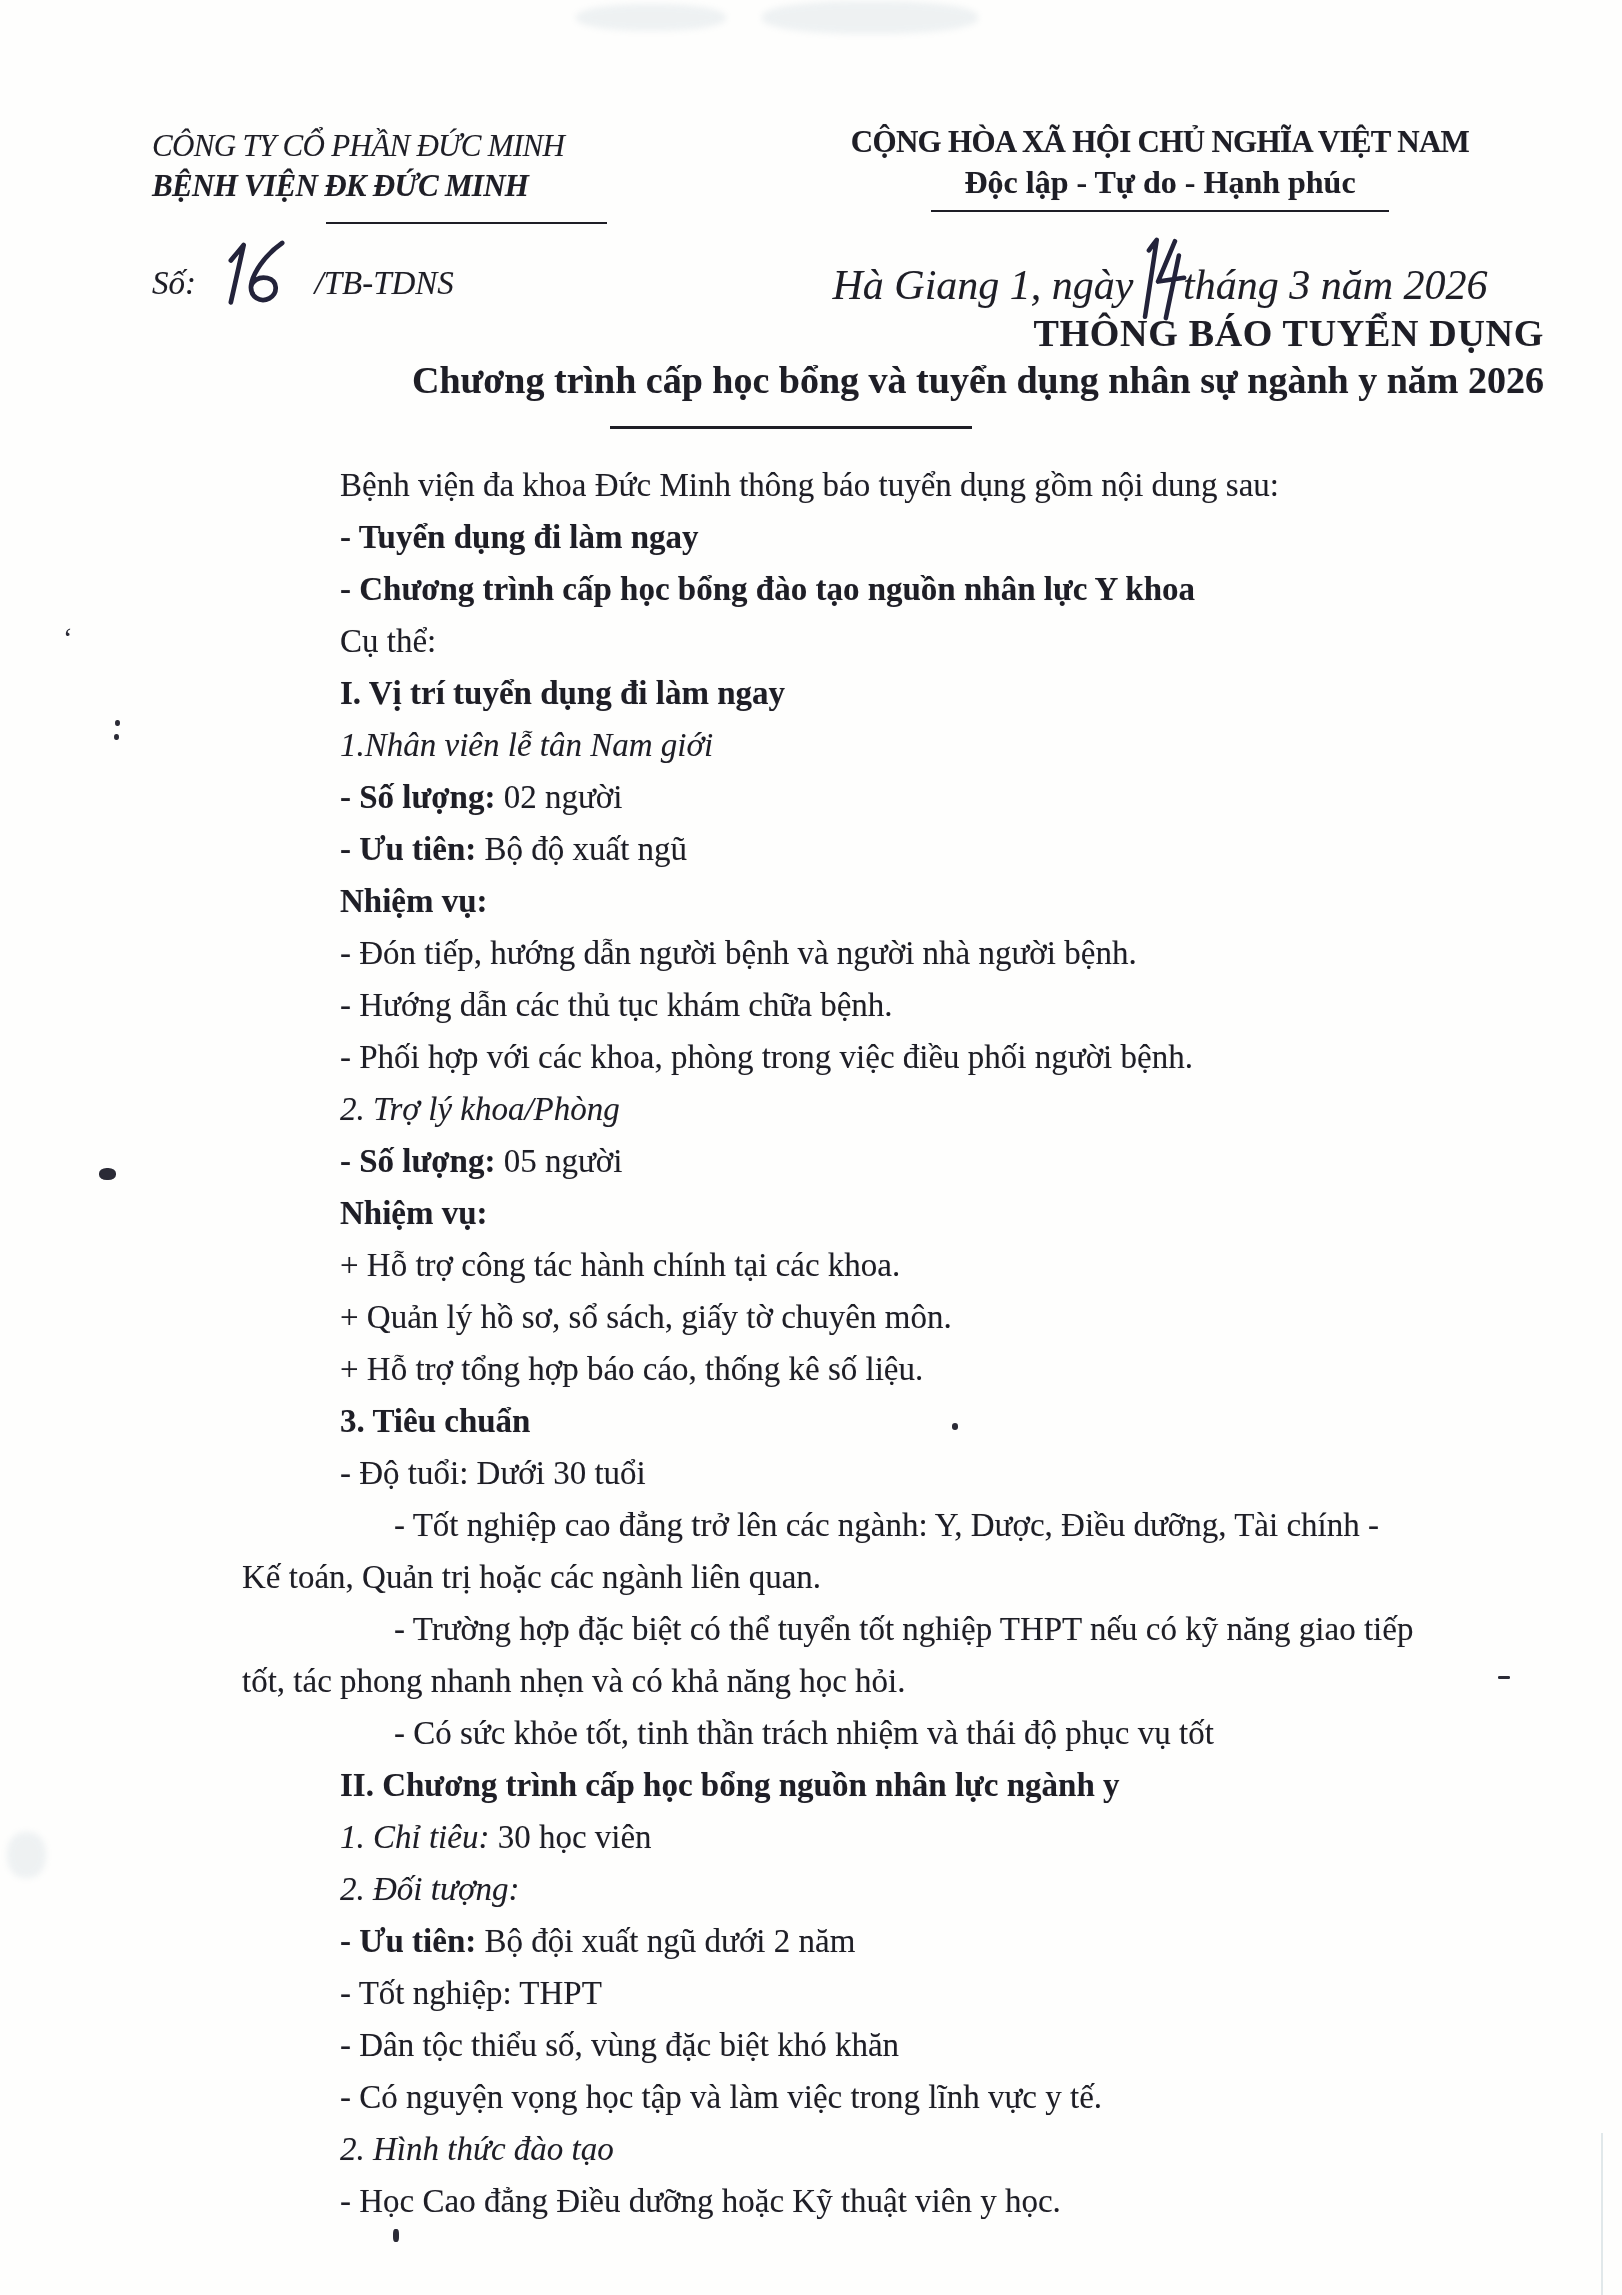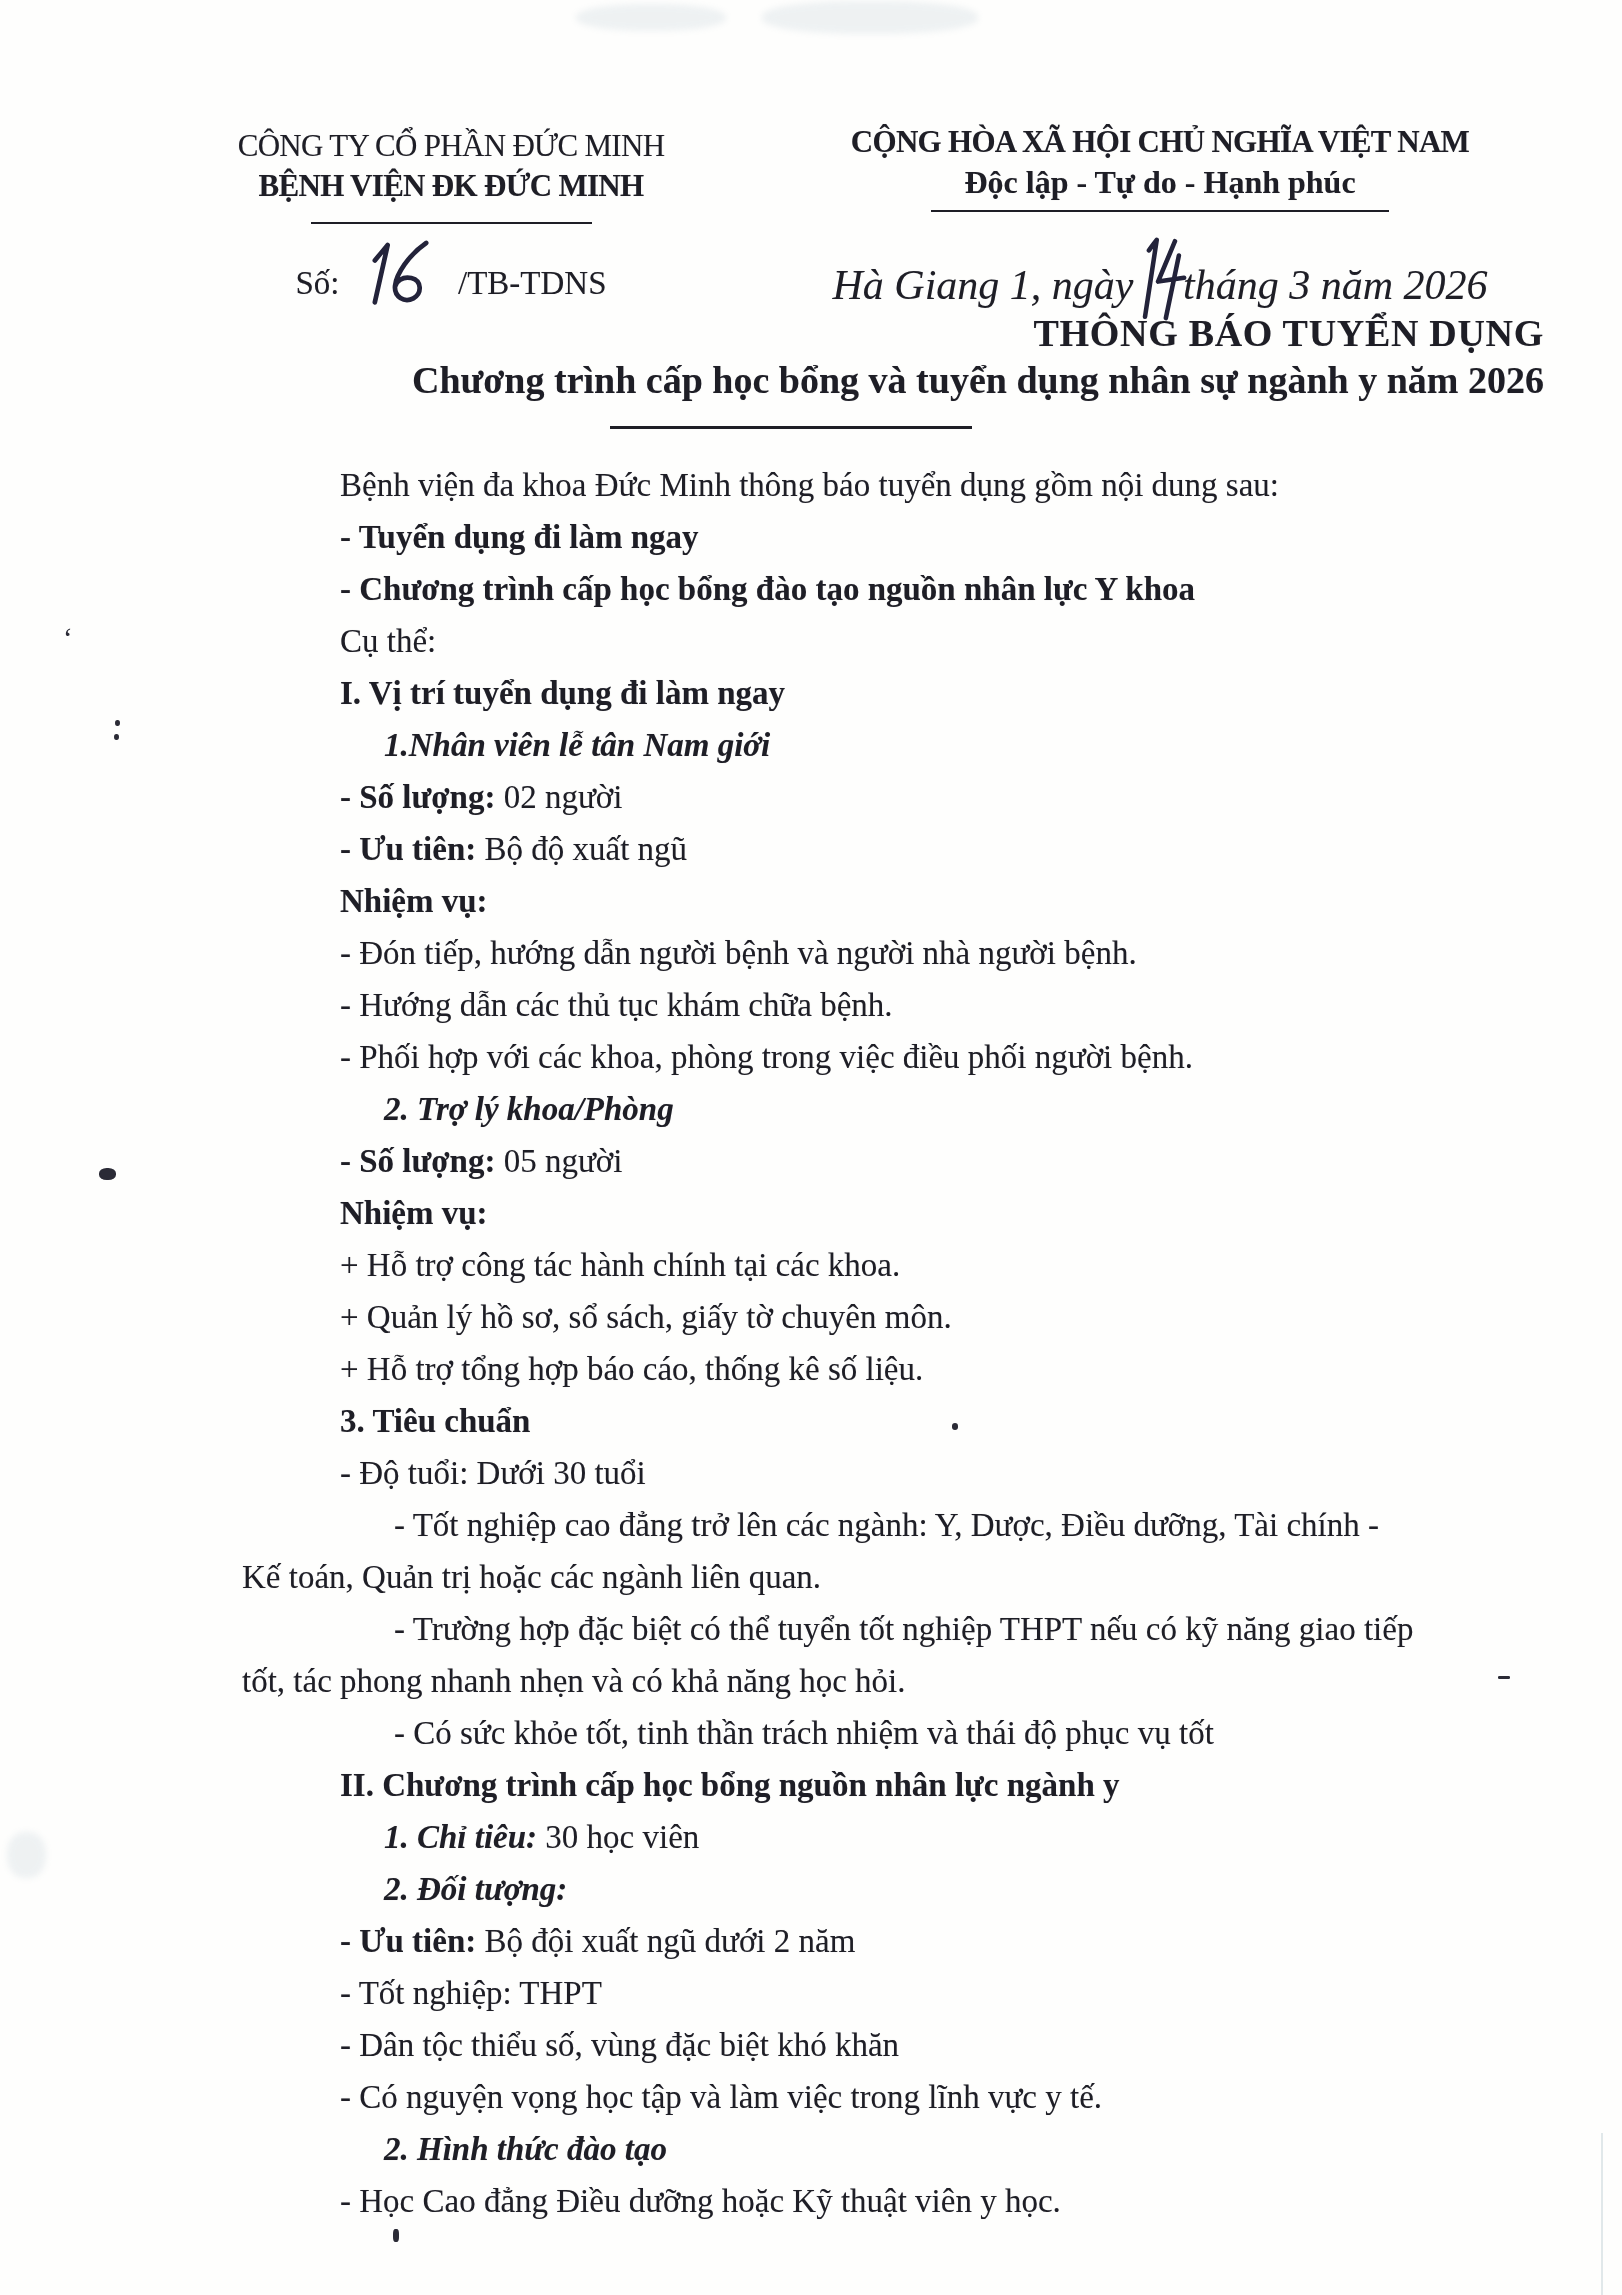--- a/index.html
+++ b/index.html
@@ -6,21 +6,21 @@
   .page{
     position:relative;
     width:1622px;height:2295px;
     background:#fefefd;
     font-family:"Liberation Serif",serif;
     color:var(--ink,#1e1e26);
     overflow:hidden;
     text-shadow:0 0 0.7px rgba(20,20,30,.28);
   }
   
-  .hdr-left{position:absolute;left:137px;top:126px;width:628px;text-align:center;}
+  .hdr-left{position:absolute;left:152px;top:126px;width:628px;font-style:italic;}
   .hdr-left .l1{font-size:31px;line-height:39px;letter-spacing:-0.7px;}
   .hdr-left .l2{font-size:31px;line-height:41px;font-weight:bold;letter-spacing:-0.7px;}
   .hdr-rule-left{width:281px;height:2.6px;background:var(--ink,#1e1e26);margin:15.7px auto 0;}
   .docno{margin-top:15.7px;font-size:33px;line-height:52px;white-space:nowrap;}
   .hdr-right{position:absolute;left:769px;top:122px;width:782px;text-align:center;}
   .hdr-right .l1{font-size:31px;line-height:39px;font-weight:bold;letter-spacing:-0.7px;}
   .hdr-right .l2{font-size:32px;line-height:42px;font-weight:bold;}
   .hdr-rule-right{width:458px;height:2.6px;background:var(--ink,#1e1e26);margin:6.5px auto 0;}
   .dateline{margin-top:25px;font-size:42px;line-height:52px;font-style:italic;white-space:nowrap;}
   
@@ -32,21 +32,21 @@
   .doc-title{font-size:38px;font-weight:bold;line-height:44px;letter-spacing:0.7px;white-space:nowrap;}
   .doc-subtitle{font-size:38px;font-weight:bold;line-height:51px;white-space:nowrap;}
   .subtitle-rule{position:absolute;left:610px;top:426px;width:362px;height:2.6px;background:var(--ink,#1e1e26);}
   
   .body-col{position:absolute;left:242px;top:459px;width:1305px;font-size:33px;line-height:52px;}
   .body-col p{margin:0;white-space:nowrap;}
   .ind-std{text-indent:98px;}
   .ind-deep{text-indent:152px;}
   .ind-none{text-indent:0;}
   .b{font-weight:bold;}
-  .bi{font-weight:bold;font-style:italic;margin-left:44px;}
+  .bi{font-weight:normal;font-style:italic;}
   
   .smudge{position:absolute;background:#86a0b0;opacity:.13;filter:blur(3.3px);border-radius:45%;}
   .spk{position:absolute;background:#2b2b36;border-radius:50%;}
   .faintline{position:absolute;background:#c9d5db;opacity:.55;}
   .mark{position:absolute;color:#2b2b36;font-size:19.6px;line-height:19.6px;text-shadow:none;}
 </style>
 </head>
 <body>
 
 <div class="page">

